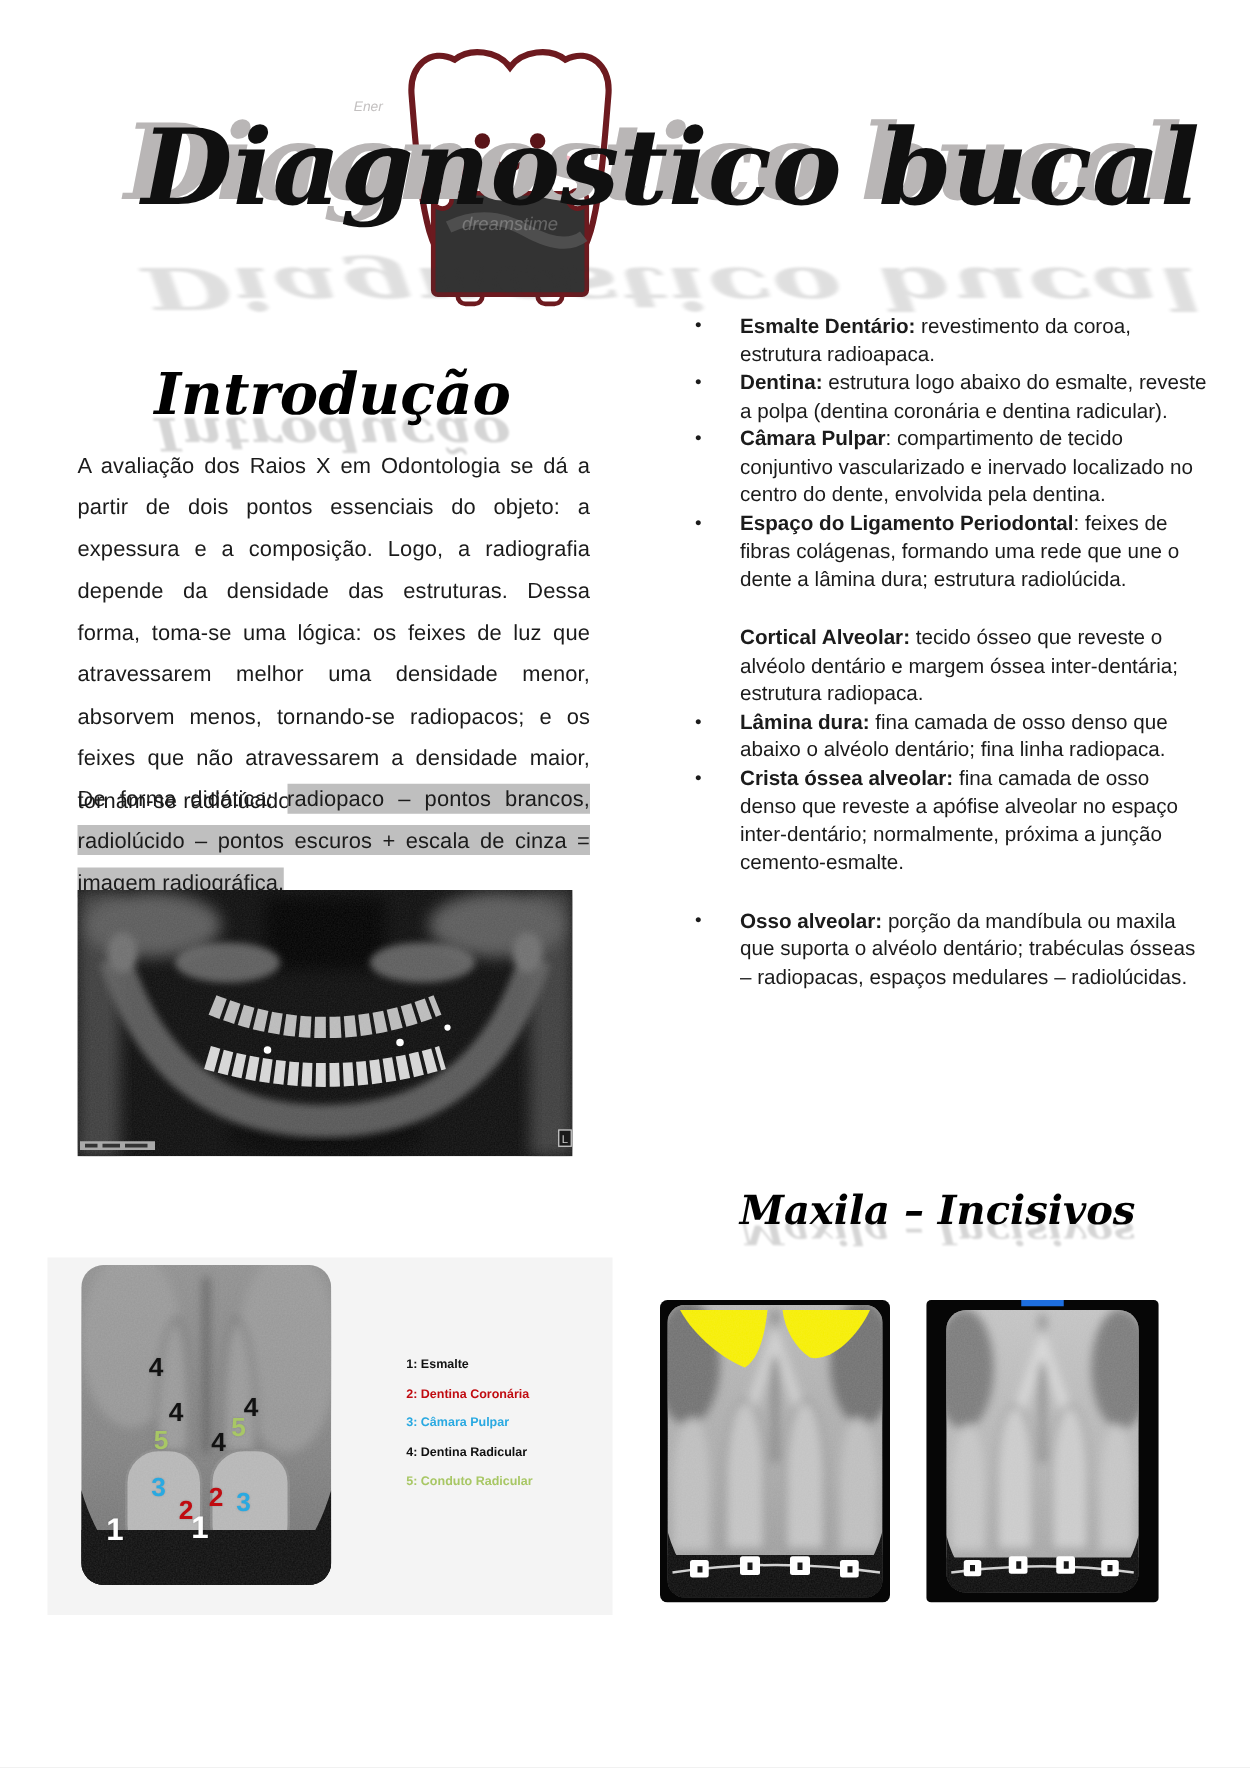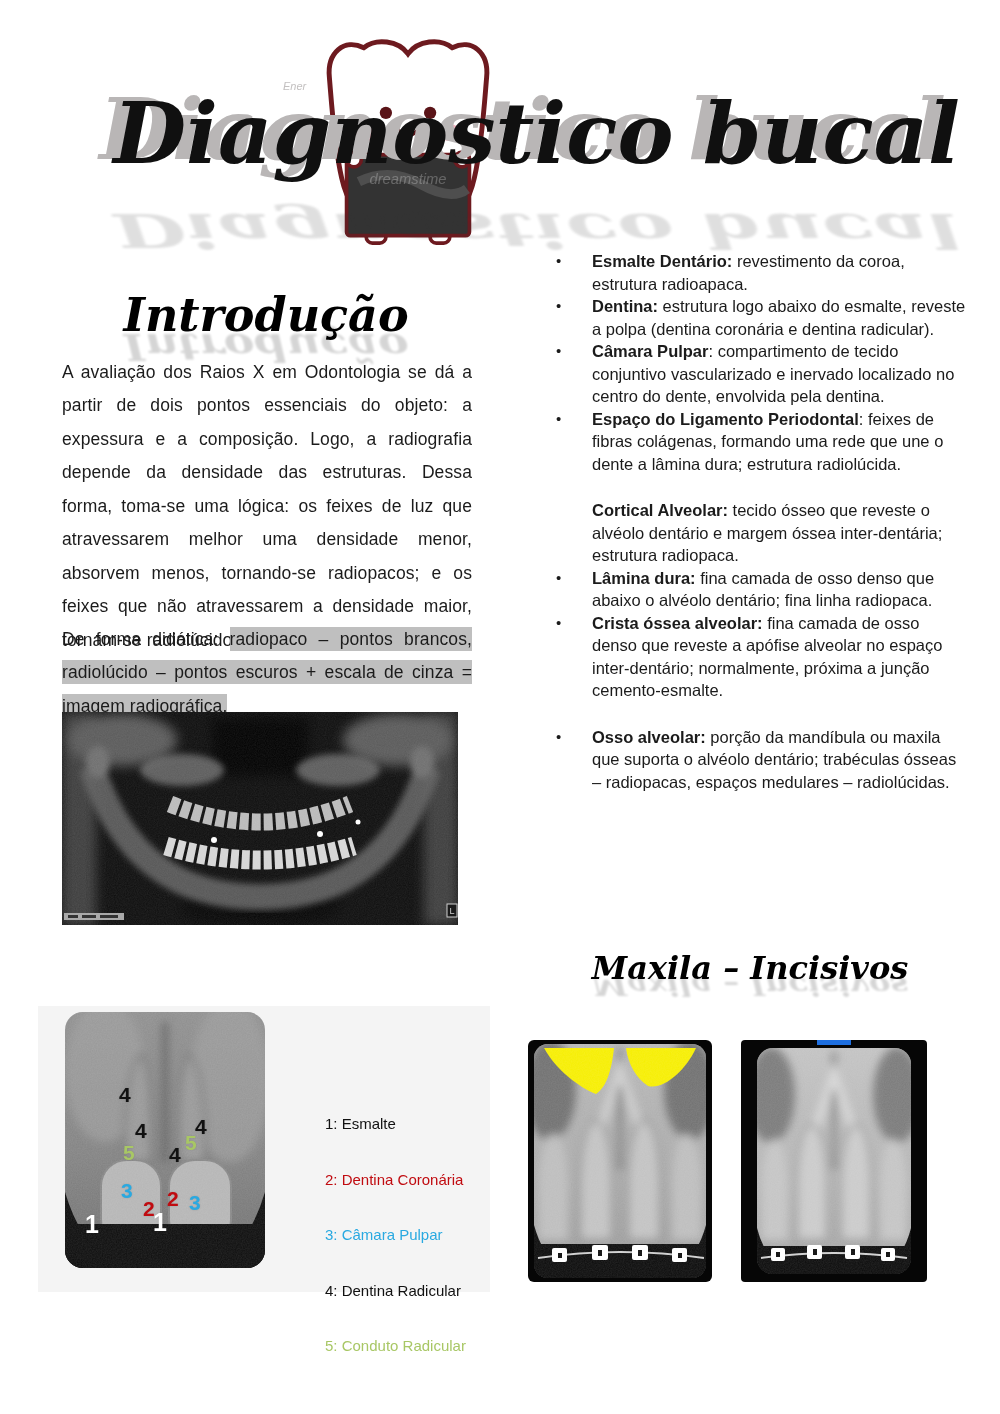--- a/index.html
+++ b/index.html
@@ -48,21 +48,21 @@
   .gray-panel{position:absolute;left:38px;top:1006px;width:452px;height:286px;background:#f4f4f4;}
   .anat-xray{position:absolute;left:27px;top:6px;width:200px;height:256px;}
   .anat-xray svg{position:absolute;left:0;top:0;}
   .lab{position:absolute;font-weight:700;font-size:21px;line-height:1;text-shadow:0 0 2px rgba(0,0,0,.15);}
   .c-black{color:#111111;}
   .c-red{color:#c00b10;}
   .c-blue{color:#29a9e1;}
   .c-green{color:#a8c765;}
   .c-white{color:#ffffff;font-size:25px;}
   .legend{position:absolute;left:287px;top:74px;}
-  .legend-row{font-weight:400;font-size:15px;line-height:23.5px;white-space:nowrap;margin-top:32px;}
+  .legend-row{font-weight:700;font-size:10px;line-height:23.5px;white-space:nowrap;}
 
   
   .max-heading{left:530px;top:952px;width:440px;font-size:32px;}
   .peri{position:absolute;top:1040px;width:184px;height:242px;}
   .peri-left{left:528px;}
   .peri-right{left:741px;width:186px;}
 </style>
 </head>
 <body>
 

